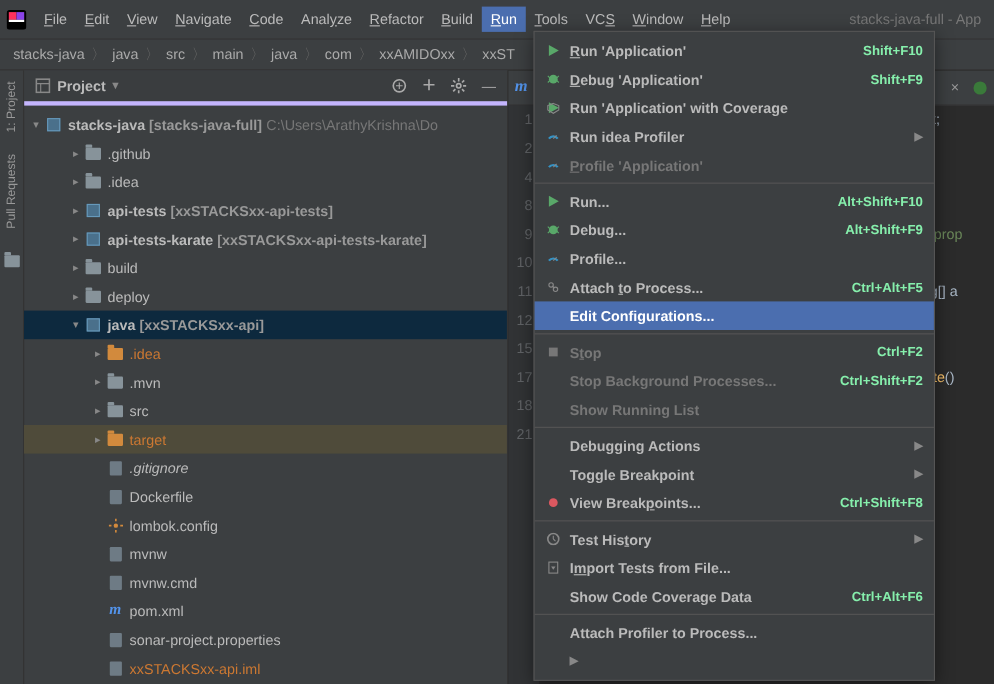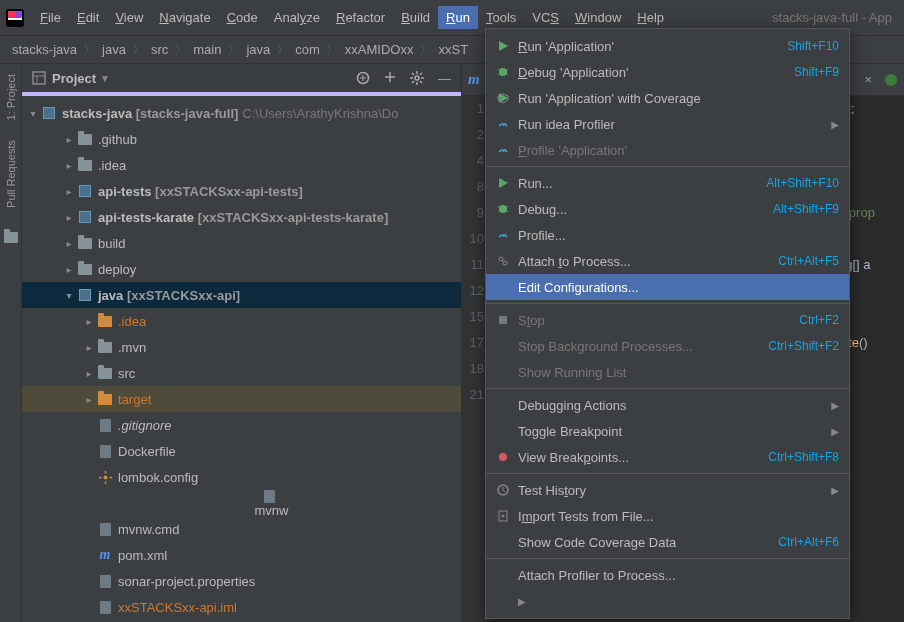--- a/index.html
+++ b/index.html
@@ -35,27 +35,27 @@
 .tlabel { color:#bbb; }
 .tlabel.bold { font-weight:bold;}
 .tlabel.orange { color:#cc7832;}
 .tlabel.dim { color:#777;}
 .brackets { color:#999; }
 .editor { flex:1; background:#2b2b2b; position:relative; overflow:hidden;}
 .tabbar { height:32px; background:#3c3f41; border-bottom:1px solid #323232; display:flex; align-items:center; padding:0 6px;}
 .egutter { position:absolute; left:0; top:32px; width:28px; background:#313335; height:calc(100% - 32px); text-align:right; padding-right:6px; color:#606366; font-family:Consolas,monospace; font-size:12px; line-height:26px;}
 .ecode { position:absolute; left:28px; top:32px; right:0; font-family:Consolas,monospace; font-size:13px; color:#a9b7c6; line-height:26px; padding-left:8px; white-space:pre;}
 .dropdown { position:absolute; top:28px; left:485px; width:365px; background:#3c3f41; border:1px solid #555; box-shadow:0 4px 16px rgba(0,0,0,0.5); z-index:100; padding:4px 0;}
-.dd-item { height:26px; display:flex; align-items:center; padding:0 10px 0 8px; cursor:pointer;}
+.dd-item { height:26px; display:flex; align-items:center; padding:0 10px 0 8px; cursor:pointer;font-weight:bold;}
 .dd-item.highlight { background:#4b6eaf; color:#fff;}
 .dd-item.disabled { color:#777;}
 .dd-sep { height:1px; background:#555; margin:3px 0;}
 .dd-ico { width:18px; display:inline-flex; justify-content:center; margin-right:6px;}
 .dd-label { flex:1; }
-.dd-short { color:#0ea5e9; font-size:12px;}
+.dd-short { color:#86efac; font-size:12px;}
 .dd-arrow { color:#888; font-size:10px;}
 .ul { text-decoration: underline; }
 svg { display:block; }
 .close-x { margin-left:auto; color:#999; padding:0 6px; cursor:pointer;}
 </style>
 </head>
 <body>
 
 <div class="menubar">
   <span class="logo">
@@ -262,21 +262,21 @@
               <g stroke="#d28a3d" stroke-width="1.5">
                 <line x1="6.5" y1="0" x2="6.5" y2="2.5"></line>
                 <line x1="6.5" y1="10.5" x2="6.5" y2="13"></line>
                 <line x1="0" y1="6.5" x2="2.5" y2="6.5"></line>
                 <line x1="10.5" y1="6.5" x2="13" y2="6.5"></line>
               </g>
             </svg>
           </span>
           <span class="tlabel">lombok.config</span>
         </div>
-        <div class="tree-row" style="padding-left: 60px; flex-direction: column;">
+        <div class="tree-row" style="padding-left: 60px;">
           <span class="tw"></span>
           <span class="ico">
             <span class="file-ico"></span>
           </span>
           <span class="tlabel">mvnw</span>
         </div>
         <div class="tree-row" style="padding-left: 60px;">
           <span class="tw"></span>
           <span class="ico">
             <span class="file-ico"></span>

